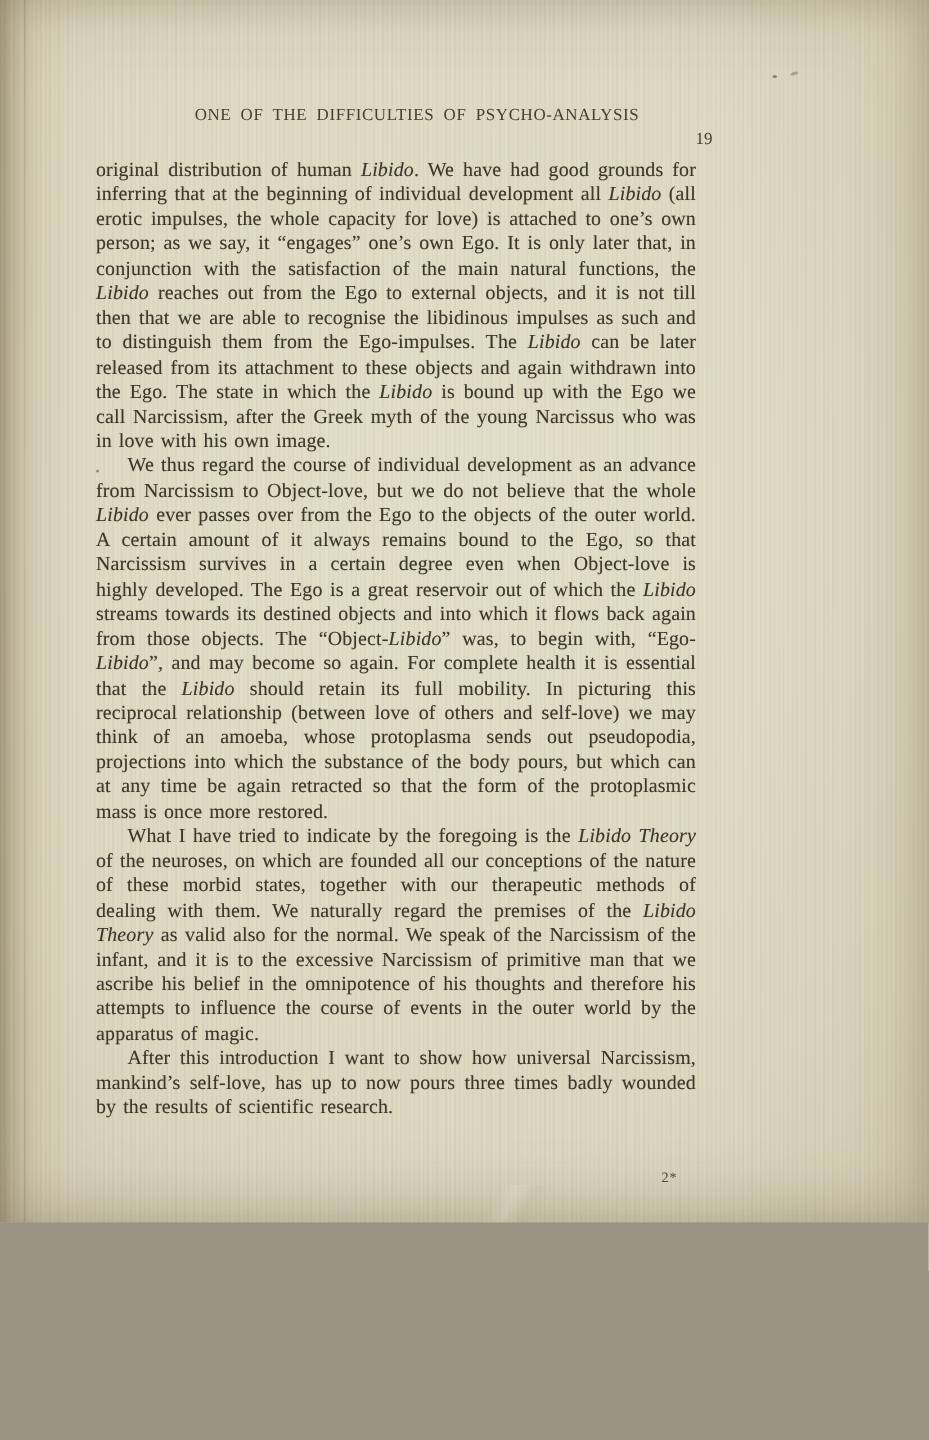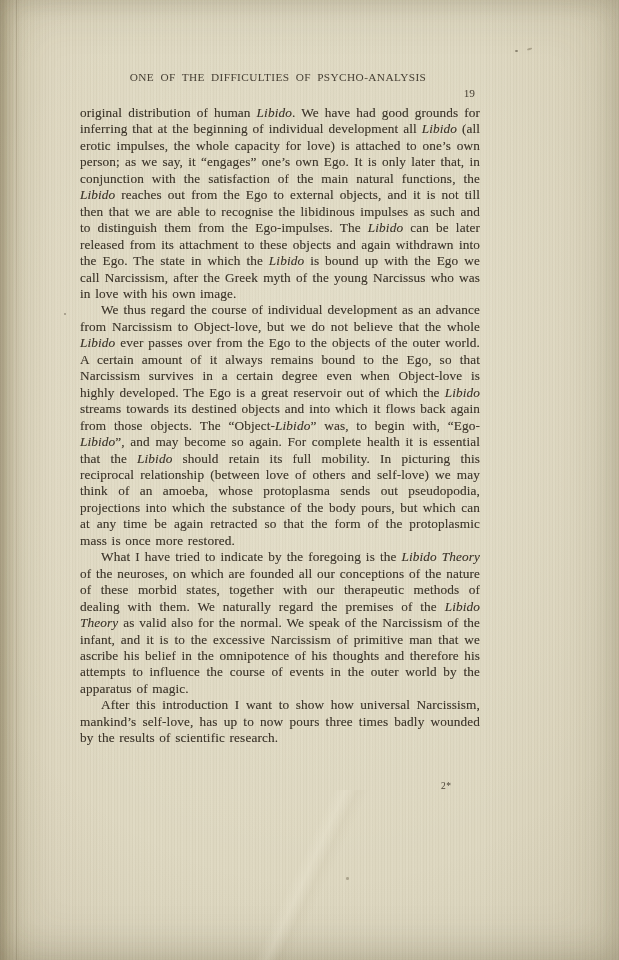--- a/index.html
+++ b/index.html
@@ -1,21 +1,21 @@
 <!DOCTYPE html>
 <html><head>
 <meta charset="utf-8">
 <style>
   html, body { margin: 0; padding: 0; background: #9a9282; }
   * { box-sizing: border-box; }
 
   .page {
     position: relative;
     width: 619px;
-    height: 960px;
+    height: 815px;
     overflow: hidden;
     background-color: #dcd5bd;
     background-image:
       radial-gradient(ellipse 120% 90% at 52% 42%, rgba(255,253,244,0.18), rgba(255,253,244,0) 55%, rgba(88,76,48,0.12)),
       repeating-linear-gradient(90deg, rgba(110,98,70,0.05) 0px, rgba(110,98,70,0.05) 1px, rgba(0,0,0,0) 1px, rgba(0,0,0,0) 3px),
       repeating-linear-gradient(90deg, rgba(246,242,226,0.07) 0px, rgba(246,242,226,0.07) 2px, rgba(0,0,0,0) 2px, rgba(0,0,0,0) 7px),
       linear-gradient(90deg, #b3a98d 0px, #c6bda0 6px, #d2cab0 14px, #d9d2b9 26px, #ddd6bf 48px, #ded8c1 120px, #ddd7c0 480px, #d9d2ba 572px, #d5ceb5 619px);
     box-shadow:
       inset 0 0 55px rgba(85,72,45,0.18),
       inset 0 -10px 28px rgba(85,72,45,0.12),
@@ -42,21 +42,21 @@
     display: block; text-align: center;
     font-size: 11.3px; letter-spacing: 0.4px; word-spacing: 3px;
     white-space: nowrap; color: #453e33;
   }
   .page-number {
     position: absolute; right: 3px; top: 16px;
     font-size: 11.3px; color: #453e33;
   }
 
   .body-text {
-    position: absolute; left: 80px; top: 105px; width: 400px;
+    position: absolute; left: 64px; top: 105px; width: 400px;
     font-size: 13.3px; line-height: 16.45px;
     text-align: justify; letter-spacing: 0.1px; word-spacing: 1.2px;
     color: #3e372c;
     text-shadow: 0 0 0.5px rgba(62,55,44,0.4);
   }
   .body-text p { margin: 0; }
   .body-text p.indent { text-indent: 21px; }
   .body-text i { font-style: italic; }
 
   .signature {

